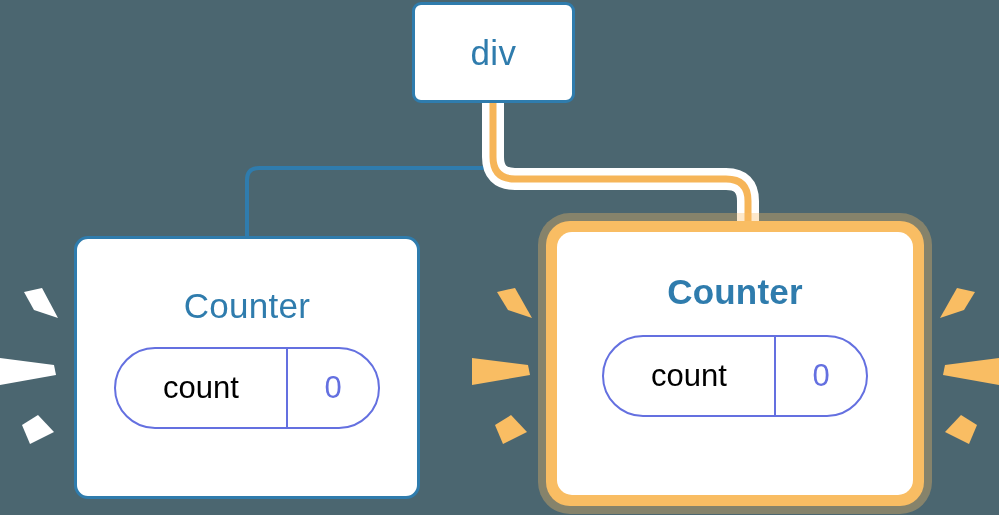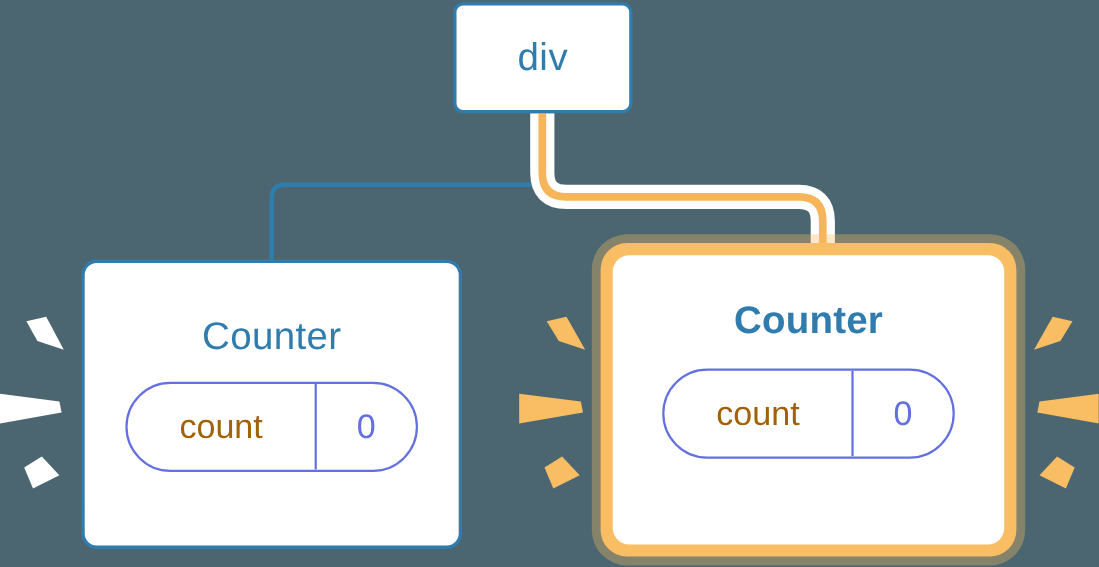--- a/index.html
+++ b/index.html
@@ -112,21 +112,21 @@
   #counter-right .pill {
     width: 266px;
     height: 82px;
     margin-top: 26px;
   }
   .pill-key {
     flex: 0 0 172px;
     display: flex;
     align-items: center;
     justify-content: center;
-    color: #a16207;
+    color: #000000;
     font-size: 31px;
     border-right: 2px solid #6470e0;
     box-sizing: border-box;
   }
   .pill-val {
     flex: 1 1 auto;
     display: flex;
     align-items: center;
     justify-content: center;
     color: #6470e0;

